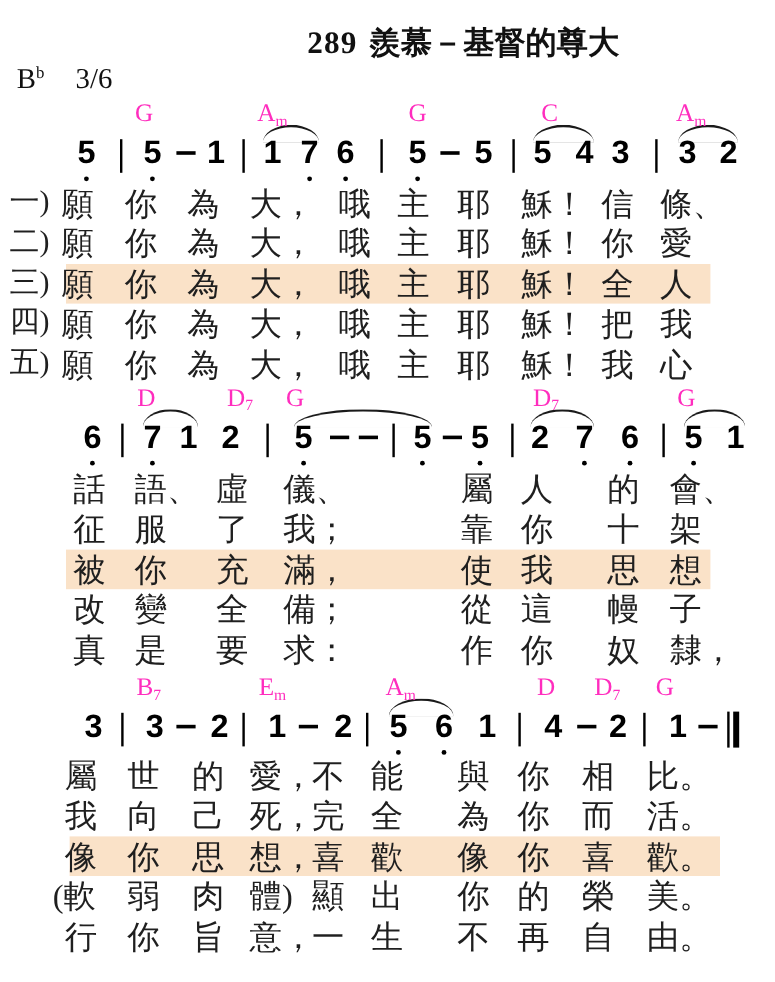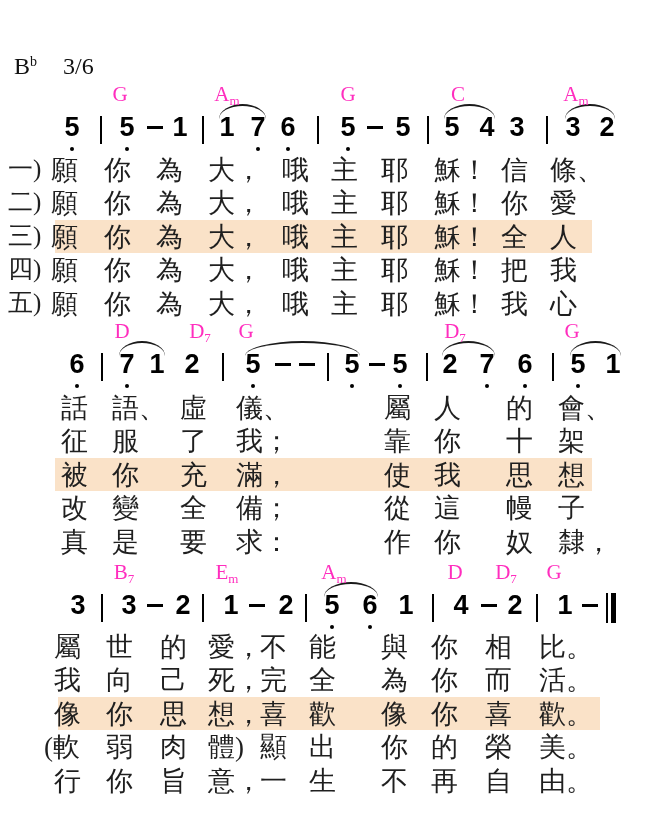--- a/index.html
+++ b/index.html
@@ -35,20 +35,23 @@
     position:absolute;font-size:27px;line-height:1.15;color:#1f1f1f;
     white-space:nowrap;z-index:1;
   }
   .vlabel{font-size:25px;}
   .hl{position:absolute;height:33px;z-index:0;}
 </style>
 </head>
 <body>
 
 <div class="sheet">
+  <div class="title">
+    <span class="num">289</span><span>羨慕－基督的尊大</span>
+  </div>
   <div class="keysig">
     <span>B</span><sup>b</sup><span class="time">3/6</span>
   </div>
   <div id="music-root">
       <div class="system">
         <span class="chord" style="left: 120px; top: 84px;"><span>G</span><sub></sub></span>
         <span class="chord" style="left: 227px; top: 84px;"><span>A</span><sub>m</sub></span>
         <span class="chord" style="left: 348px; top: 84px;"><span>G</span><sub></sub></span>
         <span class="chord" style="left: 458px; top: 84px;"><span>C</span><sub></sub></span>
         <span class="chord" style="left: 576px; top: 84px;"><span>A</span><sub>m</sub></span>

